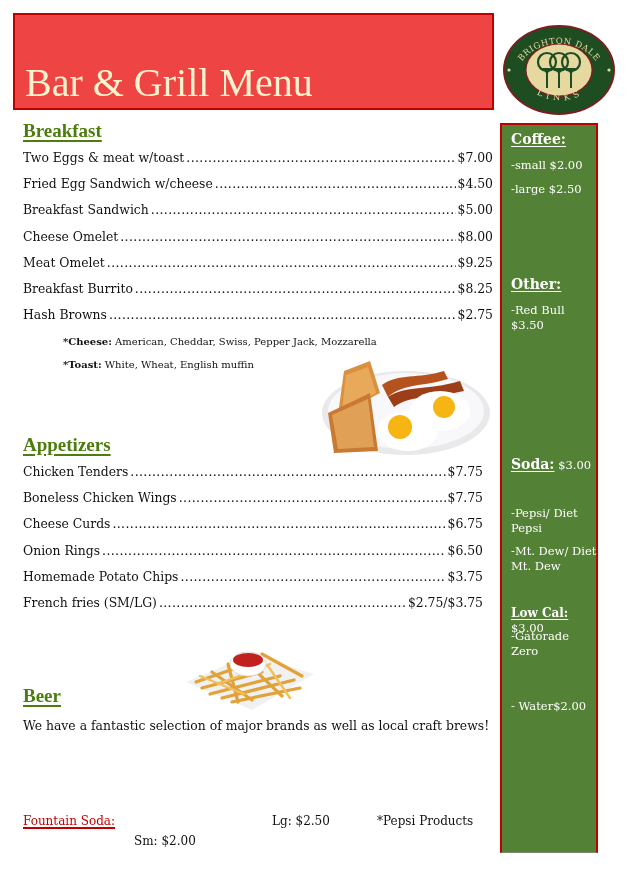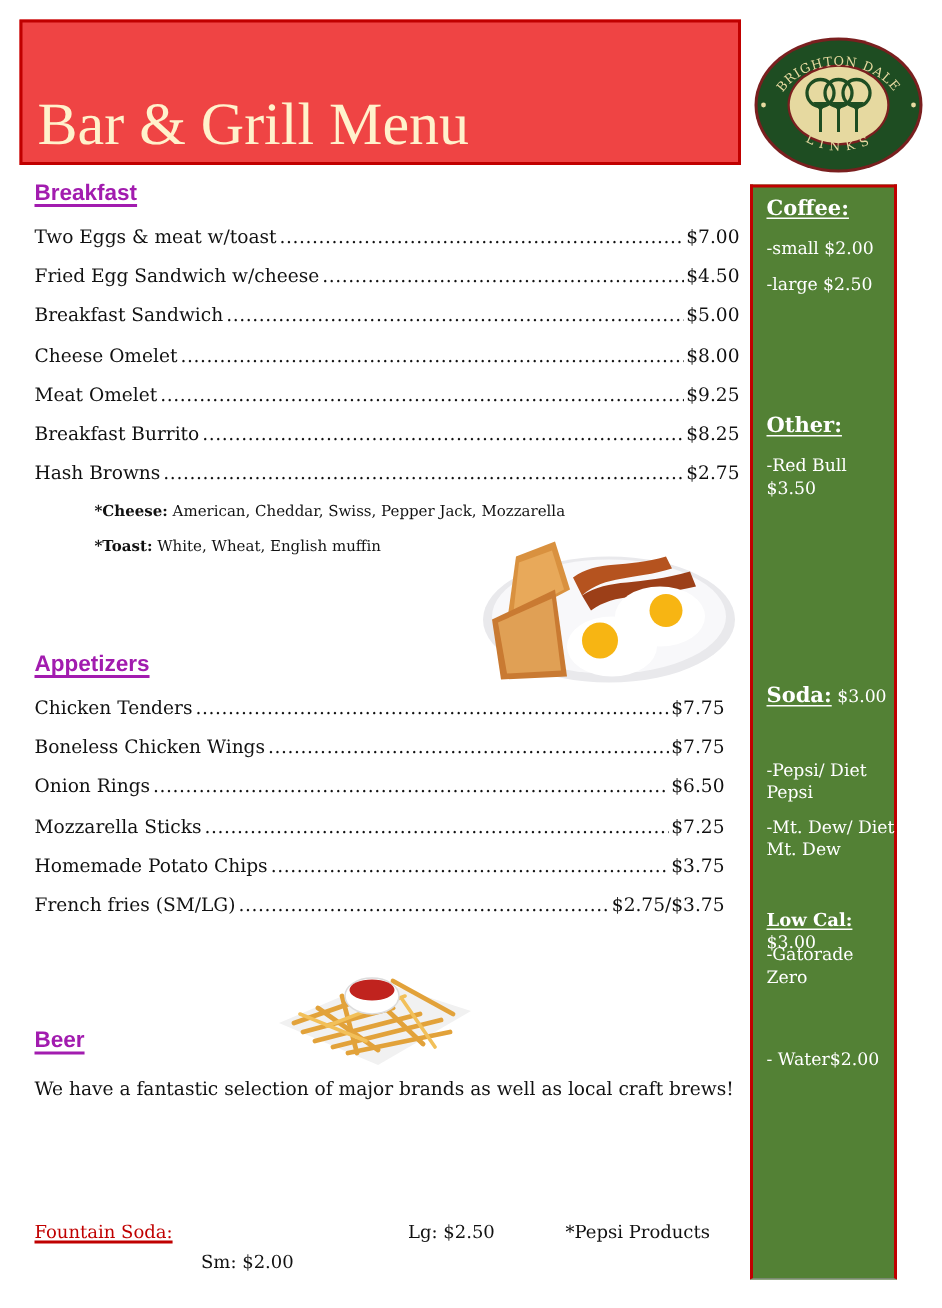--- a/index.html
+++ b/index.html
@@ -13,22 +13,22 @@
     .title-box .title {
       position: absolute; left: 10px; bottom: 2px;
       font-family: "Liberation Serif", "DejaVu Serif", serif;
       font-size: 40px; color: #fff2cc; letter-spacing: 0px;
     }
 
     .logo { position: absolute; left: 501px; top: 24px; width: 116px; height: 92px; }
 
     .section-head {
       position: absolute; left: 23px;
-      font-family: Liberation Sans, sans-serif; font-weight: bold;
-      font-size: 15px; color: #a21caf; text-decoration: underline;
+      font-family: Liberation Serif, serif; font-weight: bold;
+      font-size: 19px; color: #4d7c0f; text-decoration: underline;
       text-decoration-thickness: 2px; text-underline-offset: 3px;
     }
 
     .menu-list { position: absolute; left: 23px; width: 470px; }
     .row {
       display: flex; align-items: baseline; height: 26.2px;
       font-size: 12.4px; font-family: "DejaVu Serif", serif; color: #111;
       white-space: nowrap;
     }
     .row .name { flex: 0 0 auto; }
@@ -168,28 +168,28 @@
       <span class="name">Chicken Tenders</span>
       <span class="dots"></span>
       <span class="price">$7.75</span>
     </div>
   <div class="row">
       <span class="name">Boneless Chicken Wings</span>
       <span class="dots"></span>
       <span class="price">$7.75</span>
     </div>
   <div class="row">
+      <span class="name">Cheese Curds</span>
+      <span class="dots"></span>
+      <span class="price">$6.75</span>
+    </div>
+  <div class="row">
       <span class="name">Onion Rings</span>
       <span class="dots"></span>
       <span class="price">$6.50</span>
-    </div>
-  <div class="row">
-      <span class="name">Mozzarella Sticks</span>
-      <span class="dots"></span>
-      <span class="price">$7.25</span>
     </div>
   <div class="row">
       <span class="name">Homemade Potato Chips</span>
       <span class="dots"></span>
       <span class="price">$3.75</span>
     </div>
   <div class="row">
       <span class="name">French fries (SM/LG)</span>
       <span class="dots"></span>
       <span class="price">$2.75/$3.75</span>

